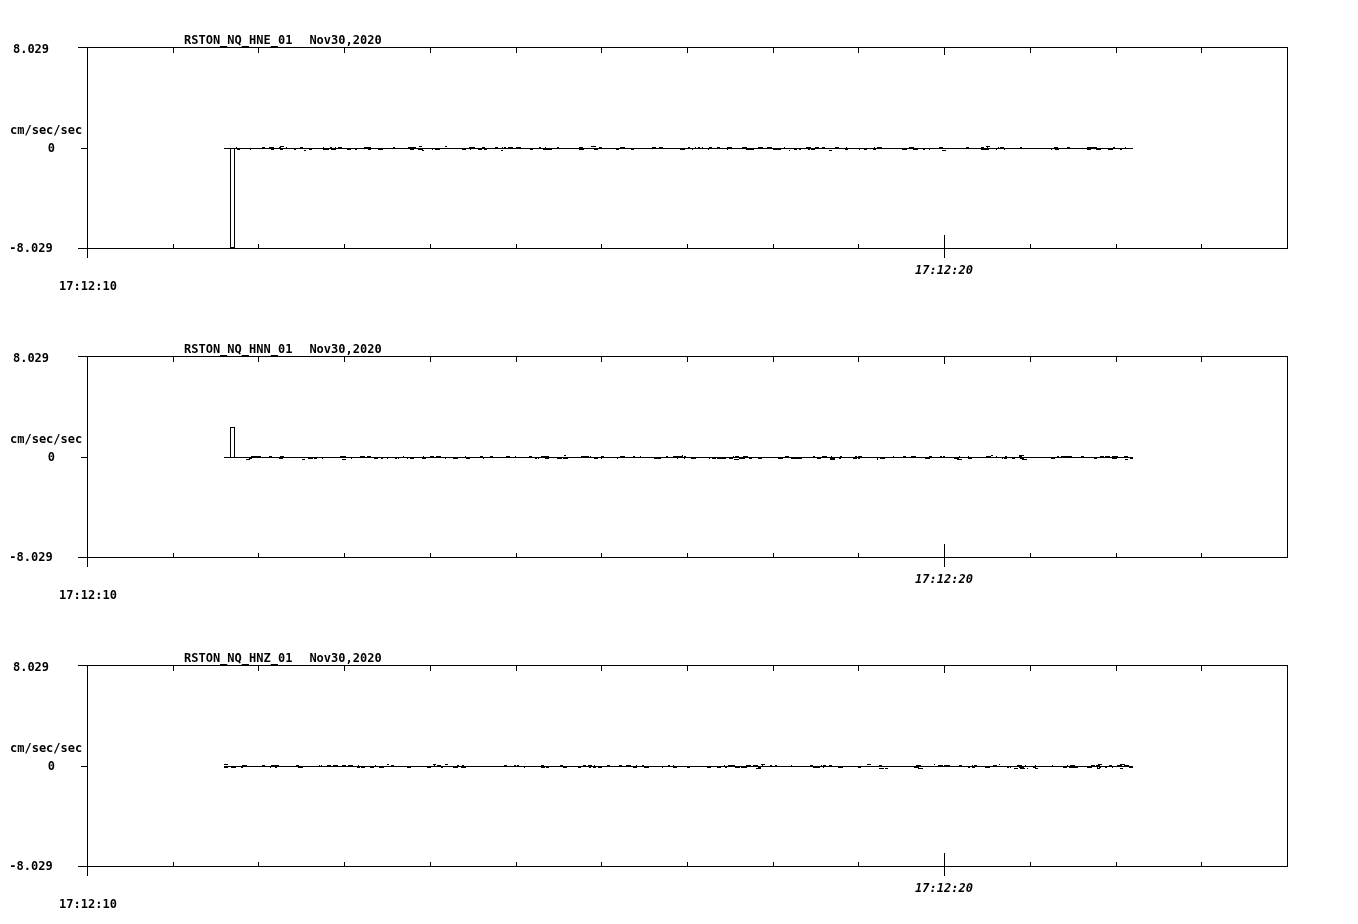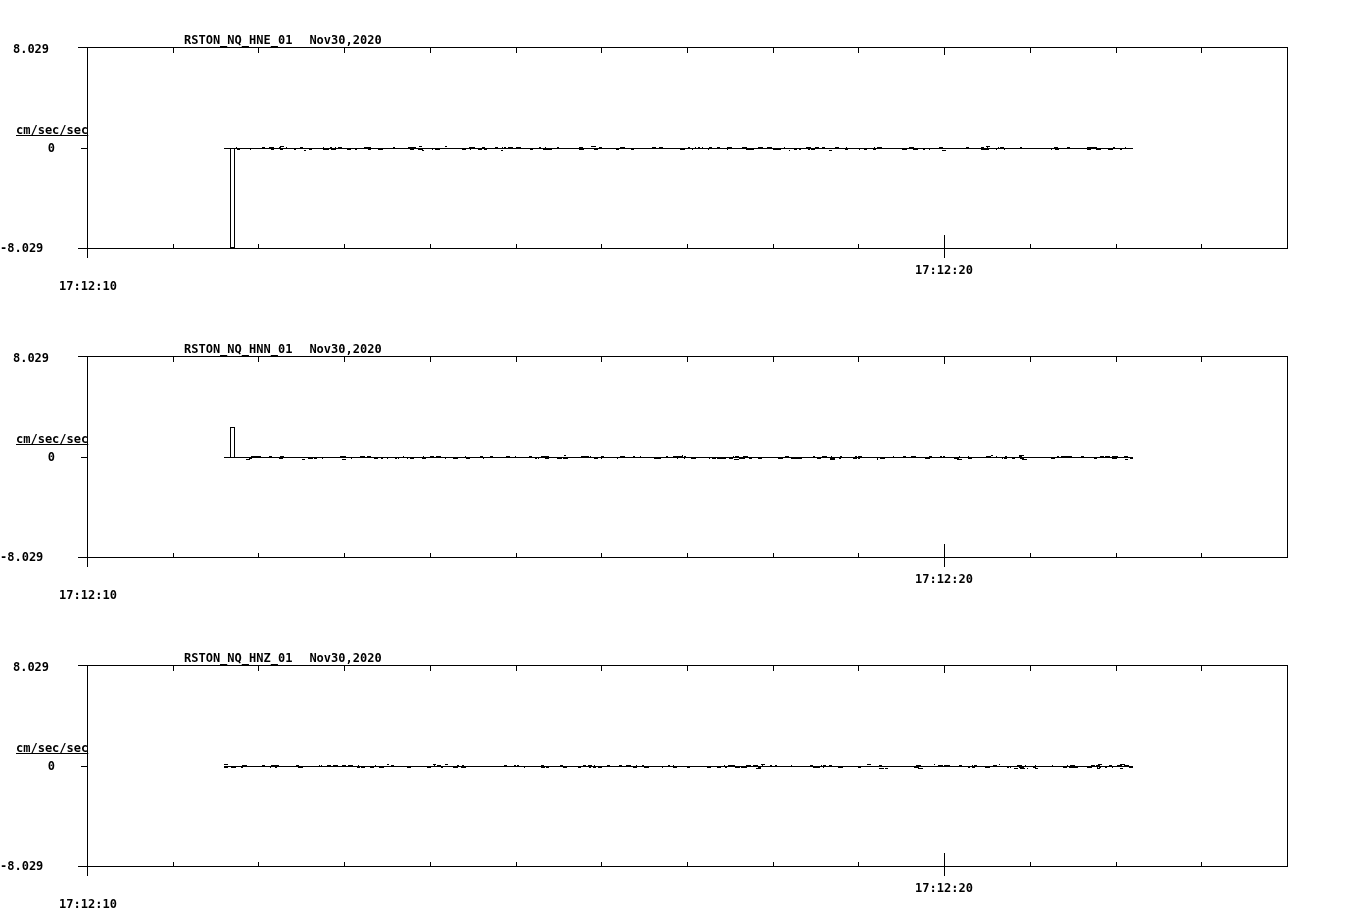--- a/index.html
+++ b/index.html
@@ -34,25 +34,25 @@
   .panel * {
     position: absolute;
     white-space: pre;
     line-height: 13px;
     height: 13px;
   }
   .t-title   { top: -13px; left: 184px; }
   .t-title span { position: static; }
   .t-date    { margin-left: 17px; }
   .y-max     { top: -4px;  left: 0;   width: 62px; text-align: center; }
-  .y-unit    { top: 77px;  left: 16px; text-decoration: underline; }
+  .y-unit    { top: 77px;  left: 10px; }
   .y-zero    { top: 95px;  left: 0;   width: 55px; text-align: right; }
-  .y-min     { top: 195px; left: 0;   width: 62px; text-align: left; }
+  .y-min     { top: 195px; left: 0;   width: 62px; text-align: center; }
   .x-first   { top: 217px; left: 52px;  width: 72px; text-align: center; margin-top: 16px; }
-  .x-second  { top: 217px; left: 908px; width: 72px; text-align: center; }
+  .x-second  { top: 217px; left: 908px; width: 72px; text-align: center; font-style: italic; }
 </style>
 </head>
 <body>
 
 <svg id="plot-canvas" xmlns="http://www.w3.org/2000/svg" width="1358" height="924" viewBox="0 0 1358 924" shape-rendering="crispEdges">
     <path d="M87.5,47.5 H1287.5 V248.5 H87.5 Z M77.5,47.5 H87.5 M80.5,148.5 H87.5 M77.5,248.5 H87.5 M87.5,248.5 V257.5 M173.5,47.5 V52.5 M173.5,243.5 V248.5 M258.5,47.5 V52.5 M258.5,243.5 V248.5 M344.5,47.5 V52.5 M344.5,243.5 V248.5 M430.5,47.5 V52.5 M430.5,243.5 V248.5 M516.5,47.5 V52.5 M516.5,243.5 V248.5 M601.5,47.5 V52.5 M601.5,243.5 V248.5 M687.5,47.5 V52.5 M687.5,243.5 V248.5 M773.5,47.5 V52.5 M773.5,243.5 V248.5 M858.5,47.5 V52.5 M858.5,243.5 V248.5 M944.5,248.5 V257.5 M944.5,47.5 V54.5 M944.5,234.5 V248.5 M1030.5,47.5 V52.5 M1030.5,243.5 V248.5 M1116.5,47.5 V52.5 M1116.5,243.5 V248.5 M1201.5,47.5 V52.5 M1201.5,243.5 V248.5" stroke="#000000" stroke-width="1" fill="none"></path>
     <path d="M224,148.5 H1133 M347,149.5 h4 M808,149.5 h2 M758,147.5 h5 M294,149.5 h2 M579,149.5 h5 M323,147.5 h1 M250,149.5 h1 M470,149.5 h1 M262,147.5 h3 M620,147.5 h5 M902,149.5 h5 M286,147.5 h1 M692,149.5 h1 M335,147.5 h1 M1094,147.5 h3 M923,149.5 h2 M419,146.5 h3 M355,149.5 h2 M1087,147.5 h3 M916,149.5 h1 M794,149.5 h3 M1020,147.5 h2 M369,149.5 h2 M808,147.5 h1 M929,149.5 h1 M822,147.5 h3 M777,149.5 h4 M981,149.5 h1 M981,149.5 h4 M730,147.5 h1 M680,149.5 h1 M1096,149.5 h5 M368,149.5 h1 M1125,147.5 h1 M806,147.5 h3 M1004,149.5 h1 M767,147.5 h5 M579,147.5 h3 M695,147.5 h1 M873,149.5 h3 M717,147.5 h3 M469,147.5 h3 M418,149.5 h5 M1000,147.5 h4 M504,147.5 h2 M501,150.5 h2 M1108,149.5 h4 M942,150.5 h4 M877,147.5 h4 M750,149.5 h4 M688,147.5 h2 M874,147.5 h1 M599,147.5 h3 M966,147.5 h3 M557,147.5 h2 M835,147.5 h4 M469,147.5 h2 M594,149.5 h4 M708,149.5 h1 M742,147.5 h5 M746,149.5 h5 M789,150.5 h1 M986,146.5 h4 M709,147.5 h3 M773,149.5 h5 M323,149.5 h4 M271,147.5 h3 M591,146.5 h5 M616,149.5 h3 M280,146.5 h4 M799,149.5 h2 M369,147.5 h2 M1113,147.5 h2 M594,149.5 h2 M495,147.5 h3 M815,147.5 h4 M482,147.5 h3 M543,149.5 h5 M859,149.5 h1 M773,149.5 h3 M913,149.5 h4 M539,147.5 h2 M652,147.5 h4 M408,147.5 h4 M445,146.5 h2 M393,147.5 h2 M269,147.5 h2 M811,149.5 h3 M478,149.5 h4 M364,147.5 h5 M547,149.5 h5 M1087,149.5 h4 M530,149.5 h3 M727,149.5 h1 M378,149.5 h5 M984,149.5 h5 M1087,147.5 h5 M300,147.5 h3 M422,150.5 h2 M811,149.5 h2 M727,147.5 h5 M845,149.5 h3 M702,147.5 h1 M311,149.5 h1 M1091,147.5 h3 M659,147.5 h4 M340,147.5 h2 M864,149.5 h3 M545,147.5 h1 M236,147.5 h1 M462,149.5 h4 M378,149.5 h3 M631,149.5 h3 M829,150.5 h3 M758,147.5 h1 M471,147.5 h1 M773,149.5 h4 M579,147.5 h4 M558,147.5 h1 M967,147.5 h1 M432,149.5 h1 M1108,149.5 h5 M502,147.5 h1 M411,147.5 h5 M813,149.5 h2 M472,147.5 h3 M981,147.5 h3 M330,147.5 h2 M996,149.5 h1 M998,147.5 h1 M309,149.5 h3 M1055,149.5 h4 M939,147.5 h4 M331,149.5 h5 M326,149.5 h3 M688,147.5 h1 M880,147.5 h2 M681,149.5 h4 M654,147.5 h2 M1120,149.5 h2 M435,149.5 h5 M304,150.5 h2 M508,147.5 h5 M807,147.5 h4 M698,147.5 h2 M410,149.5 h4 M1055,149.5 h1 M1067,147.5 h3 M987,147.5 h1 M484,149.5 h3 M271,149.5 h3 M784,147.5 h1 M846,147.5 h1 M808,147.5 h2 M279,147.5 h2 M237,149.5 h3 M280,149.5 h3 M817,147.5 h2 M1054,147.5 h4 M913,149.5 h5 M909,147.5 h5 M516,147.5 h5 M338,147.5 h2 M408,147.5 h1 M1051,149.5 h1" stroke="#000000" stroke-width="1" fill="none"></path>
     <path d="M230.5,148.5 V247.5 H234.5 V148.5" stroke="#000000" stroke-width="1" fill="none"></path>
     <path d="M87.5,356.5 H1287.5 V557.5 H87.5 Z M77.5,356.5 H87.5 M80.5,457.5 H87.5 M77.5,557.5 H87.5 M87.5,557.5 V566.5 M173.5,356.5 V361.5 M173.5,552.5 V557.5 M258.5,356.5 V361.5 M258.5,552.5 V557.5 M344.5,356.5 V361.5 M344.5,552.5 V557.5 M430.5,356.5 V361.5 M430.5,552.5 V557.5 M516.5,356.5 V361.5 M516.5,552.5 V557.5 M601.5,356.5 V361.5 M601.5,552.5 V557.5 M687.5,356.5 V361.5 M687.5,552.5 V557.5 M773.5,356.5 V361.5 M773.5,552.5 V557.5 M858.5,356.5 V361.5 M858.5,552.5 V557.5 M944.5,557.5 V566.5 M944.5,356.5 V363.5 M944.5,543.5 V557.5 M1030.5,356.5 V361.5 M1030.5,552.5 V557.5 M1116.5,356.5 V361.5 M1116.5,552.5 V557.5 M1201.5,356.5 V361.5 M1201.5,552.5 V557.5" stroke="#000000" stroke-width="1" fill="none"></path>
     <path d="M224,457.5 H1133 M341,456.5 h5 M673,456.5 h2 M666,456.5 h2 M322,458.5 h1 M785,456.5 h4 M682,455.5 h1 M538,458.5 h1 M314,458.5 h3 M877,458.5 h1 M968,458.5 h4 M368,456.5 h3 M1107,456.5 h1 M557,458.5 h5 M798,458.5 h4 M445,458.5 h1 M717,458.5 h5 M360,456.5 h5 M1081,456.5 h3 M734,459.5 h5 M929,456.5 h3 M584,456.5 h5 M1004,458.5 h3 M791,458.5 h5 M830,458.5 h5 M832,458.5 h1 M778,458.5 h5 M1130,458.5 h2 M1100,456.5 h4 M861,456.5 h1 M423,456.5 h1 M822,456.5 h5 M787,456.5 h2 M249,458.5 h2 M839,458.5 h2 M546,456.5 h3 M739,458.5 h2 M813,456.5 h2 M1012,458.5 h3 M640,456.5 h1 M744,456.5 h1 M483,458.5 h1 M601,456.5 h3 M1094,458.5 h3 M721,458.5 h5 M858,456.5 h3 M740,458.5 h4 M302,459.5 h3 M1066,456.5 h5 M840,456.5 h2 M545,458.5 h4 M1022,459.5 h5 M1105,456.5 h5 M893,456.5 h1 M374,458.5 h4 M430,456.5 h4 M563,458.5 h5 M877,459.5 h1 M387,458.5 h1 M881,458.5 h4 M535,458.5 h2 M620,456.5 h4 M617,458.5 h1 M257,456.5 h4 M1112,458.5 h5 M633,456.5 h2 M735,456.5 h4 M758,458.5 h4 M954,458.5 h5 M1061,456.5 h5 M1094,458.5 h2 M594,458.5 h4 M1019,456.5 h3 M506,456.5 h4 M1114,456.5 h4 M395,458.5 h2 M1112,456.5 h5 M590,456.5 h1 M398,458.5 h1 M880,458.5 h5 M340,456.5 h5 M817,458.5 h4 M529,456.5 h3 M903,456.5 h3 M654,458.5 h3 M758,458.5 h1 M351,458.5 h1 M733,456.5 h1 M436,456.5 h1 M436,456.5 h5 M855,456.5 h2 M1002,458.5 h1 M684,458.5 h1 M342,459.5 h4 M691,458.5 h5 M684,456.5 h2 M749,458.5 h3 M657,458.5 h4 M466,458.5 h4 M743,458.5 h1 M341,456.5 h2 M996,456.5 h1 M925,458.5 h5 M480,456.5 h2 M654,458.5 h3 M403,456.5 h1 M490,456.5 h3 M251,456.5 h5 M1125,459.5 h3 M858,458.5 h2 M743,456.5 h5 M410,458.5 h4 M1051,458.5 h4 M515,456.5 h1 M714,458.5 h2 M381,458.5 h2 M620,456.5 h5 M957,459.5 h5 M1124,456.5 h4 M911,456.5 h5 M269,456.5 h3 M465,456.5 h1 M968,456.5 h1 M541,456.5 h5 M1019,455.5 h5 M743,458.5 h2 M280,456.5 h4 M709,458.5 h1 M831,456.5 h1 M1020,458.5 h4 M1132,458.5 h1 M367,456.5 h4 M1057,456.5 h2 M1113,458.5 h2 M308,458.5 h5 M1005,456.5 h2 M279,458.5 h4 M760,458.5 h2 M564,455.5 h2 M1053,458.5 h1 M254,456.5 h5 M251,458.5 h1 M729,458.5 h4 M407,458.5 h1 M991,455.5 h2 M246,459.5 h4 M482,456.5 h1 M830,459.5 h5 M959,456.5 h1 M581,456.5 h3 M422,458.5 h4 M795,458.5 h3 M677,458.5 h1 M712,458.5 h3 M1068,456.5 h4 M601,458.5 h1 M1064,456.5 h1 M986,456.5 h5 M586,456.5 h1 M792,458.5 h3 M940,456.5 h2 M674,456.5 h4 M853,458.5 h4 M943,456.5 h2 M678,456.5 h5 M453,458.5 h5" stroke="#000000" stroke-width="1" fill="none"></path>

